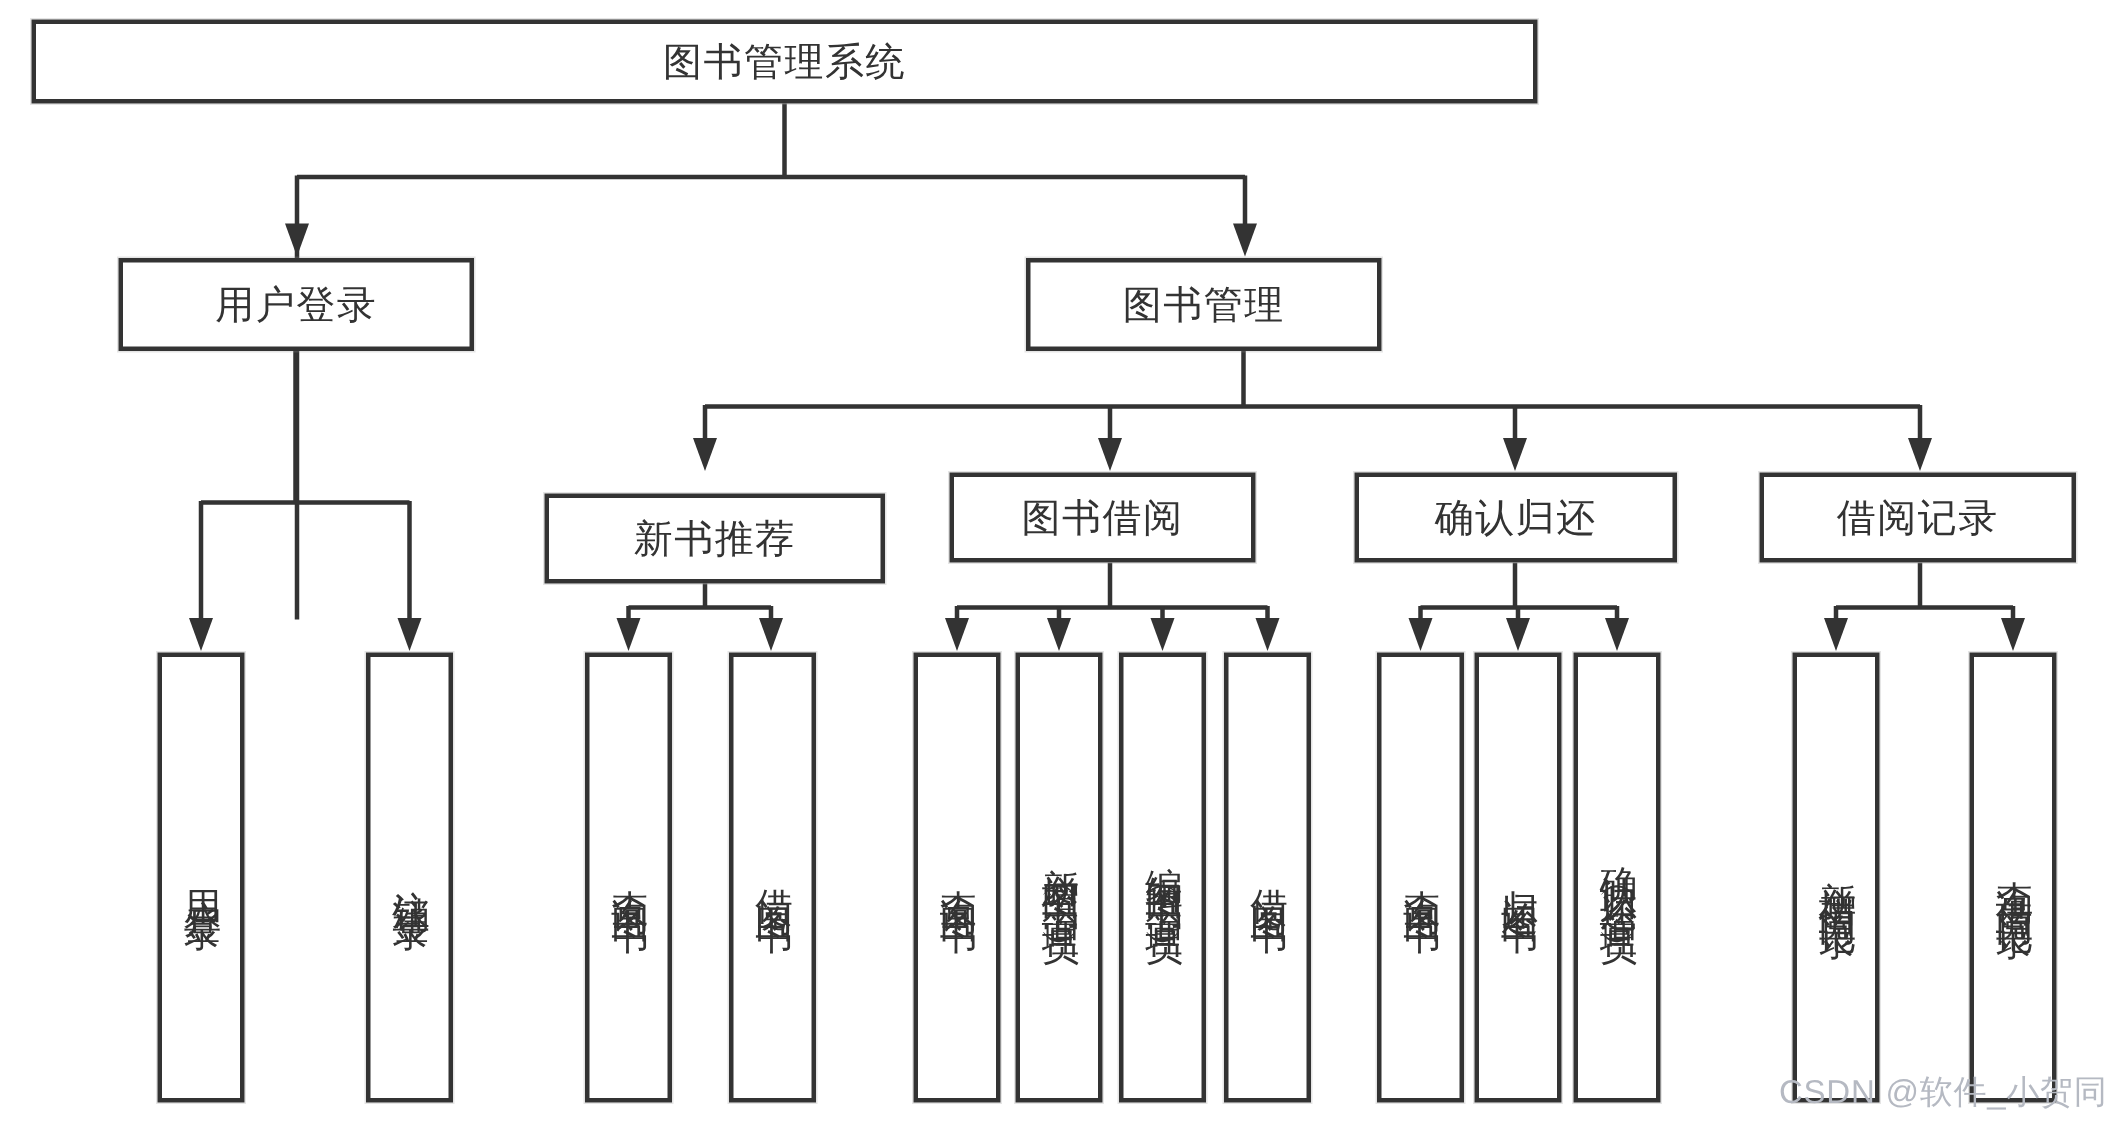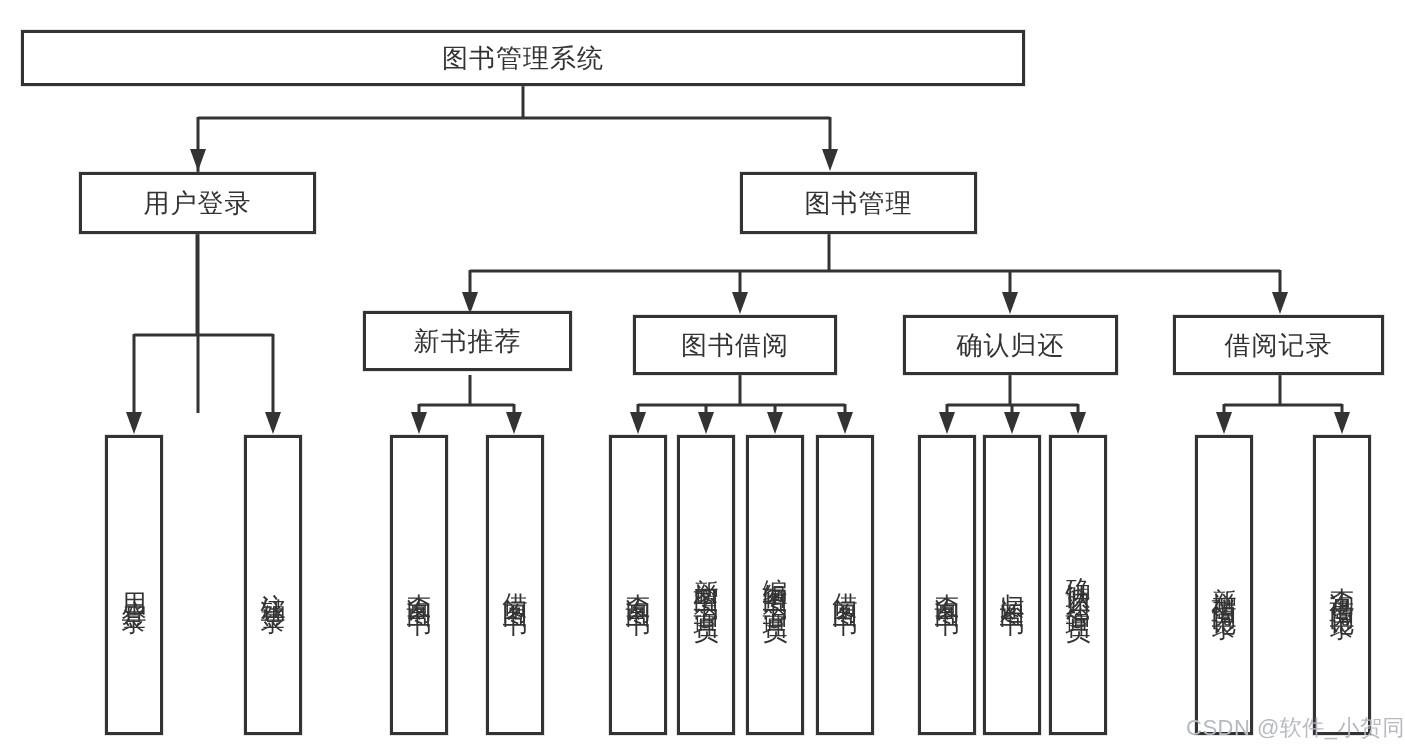--- a/index.html
+++ b/index.html
@@ -103,32 +103,32 @@
       <polygon points="767,412 783,412 775,434"></polygon>
       <polygon points="837,412 853,412 845,434"></polygon>
       <polygon points="939,412 955,412 947,434"></polygon>
       <polygon points="1004,412 1020,412 1012,434"></polygon>
       <polygon points="1070,412 1086,412 1078,434"></polygon>
       <polygon points="1216,412 1232,412 1224,434"></polygon>
       <polygon points="1334,412 1350,412 1342,434"></polygon>
     </g>
   </svg>
 
-  <div class="box h" style="left:21px;top:30px;width:1004px;height:56px">
+  <div class="box h" style="left:21px;top:13px;width:1004px;height:56px">
     <span>图书管理系统</span>
   </div>
 
   <div class="box h" style="left:79px;top:172px;width:237px;height:62px">
     <span>用户登录</span>
   </div>
-  <div class="box h" style="left:740px;top:172px;width:237px;height:62px">
+  <div class="box h" style="left:684px;top:172px;width:237px;height:62px">
     <span>图书管理</span>
   </div>
 
-  <div class="box h" style="left:363px;top:311px;width:209px;height:60px">
+  <div class="box h" style="left:363px;top:329px;width:227px;height:60px">
     <span>新书推荐</span>
   </div>
   <div class="box h" style="left:633px;top:315px;width:204px;height:60px">
     <span>图书借阅</span>
   </div>
   <div class="box h" style="left:903px;top:315px;width:215px;height:60px">
     <span>确认归还</span>
   </div>
   <div class="box h" style="left:1173px;top:315px;width:211px;height:60px">
     <span>借阅记录</span>

